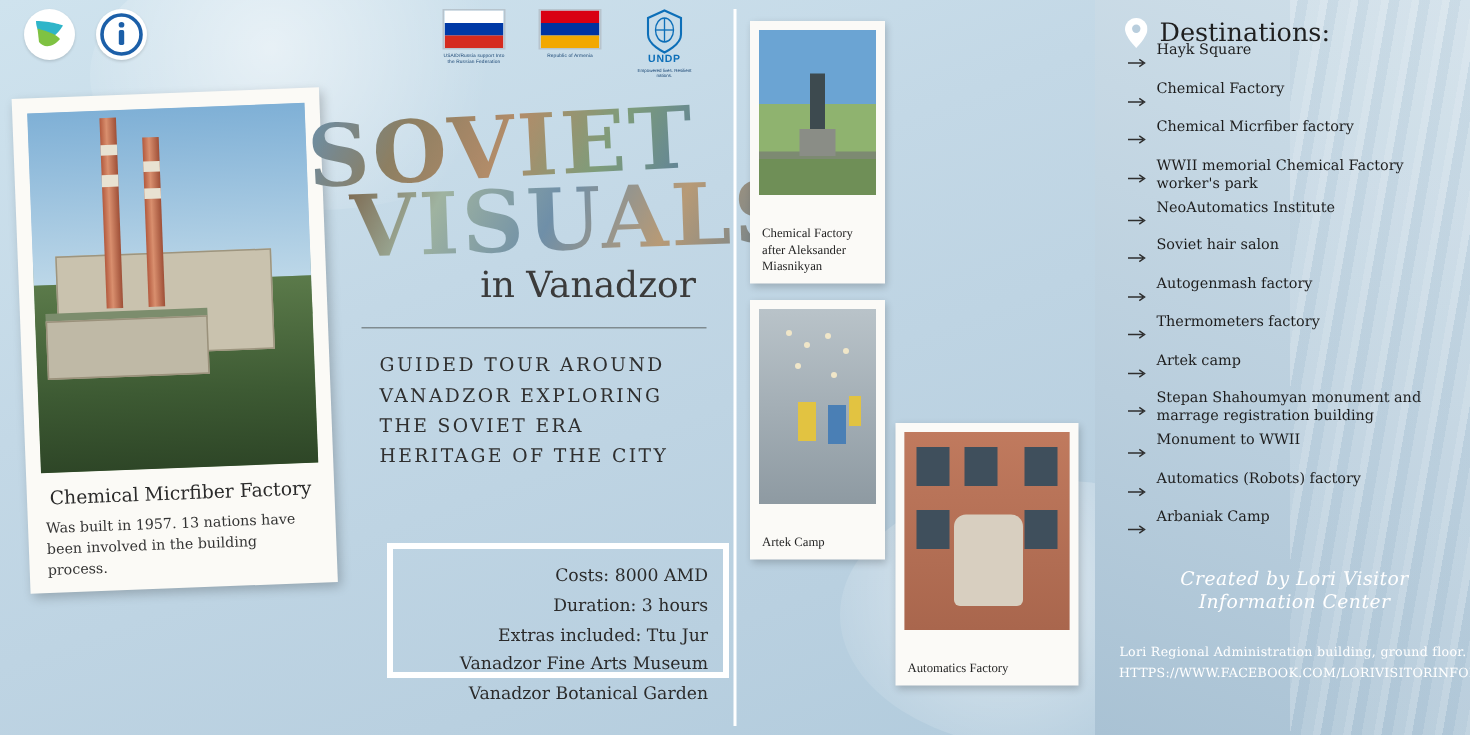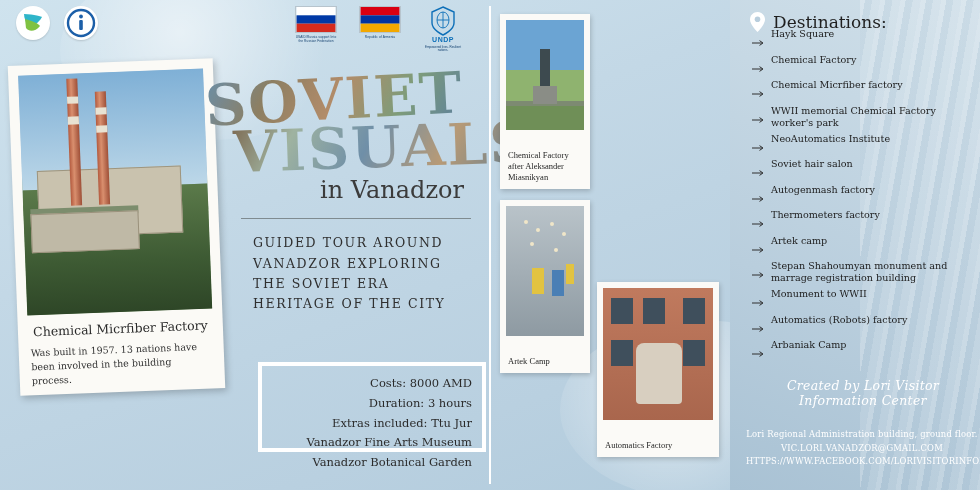--- a/index.html
+++ b/index.html
@@ -388,18 +388,17 @@
         <span class="arrow"><svg width="13" height="6" viewBox="0 0 13 6">
               <path d="M0 3 H10 M7.5 0.6 L11 3 L7.5 5.4" stroke="#2f2f2f" stroke-width="1" fill="none"></path>
             </svg></span>
         <span class="dtext">Arbaniak Camp</span>
       </div>
     </div>
 
     <div class="created">Created by Lori Visitor Information Center</div>
     <div class="contact">
       <div>Lori Regional Administration building, ground floor.</div>
-      <div>VIC.LORI.VANADZOR@GMAIL.COM</div>
       <div>HTTPS://WWW.FACEBOOK.COM/LORIVISITORINFORMATIONCENTER/</div>
     </div>
   </div>
 
 </div>
 
 </body></html>

